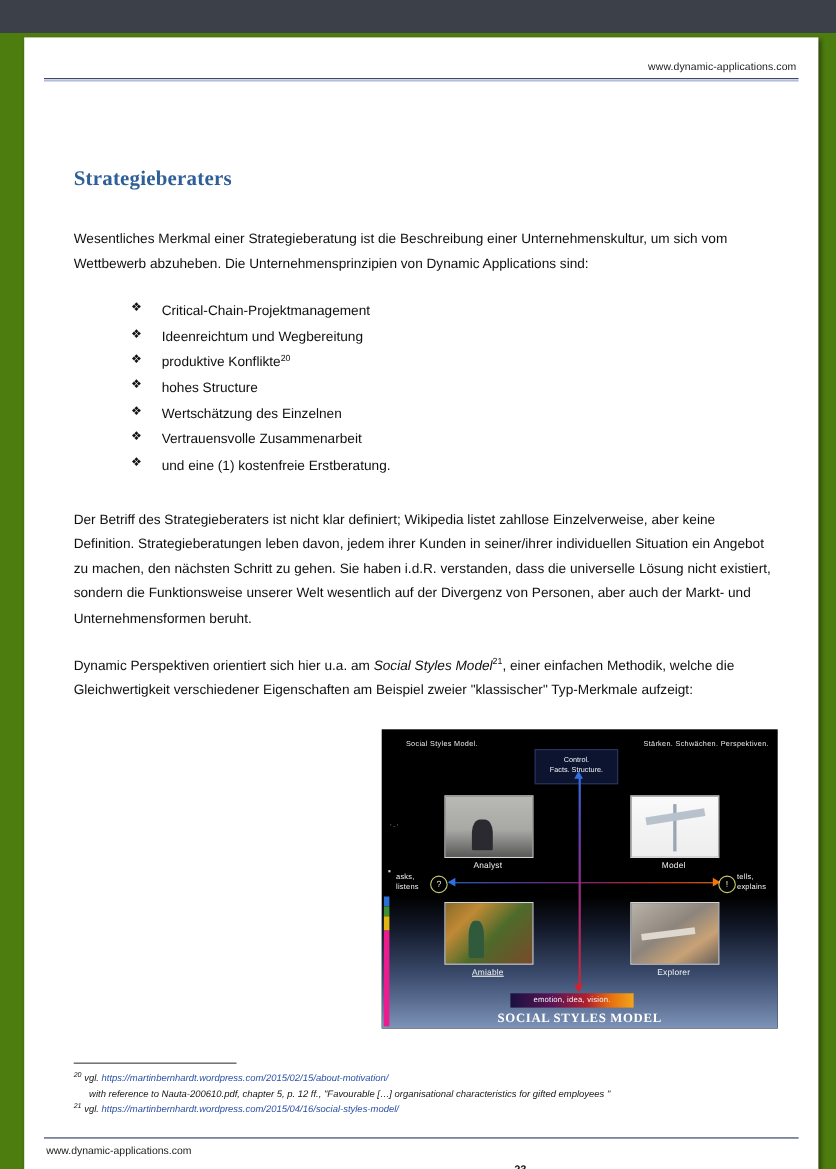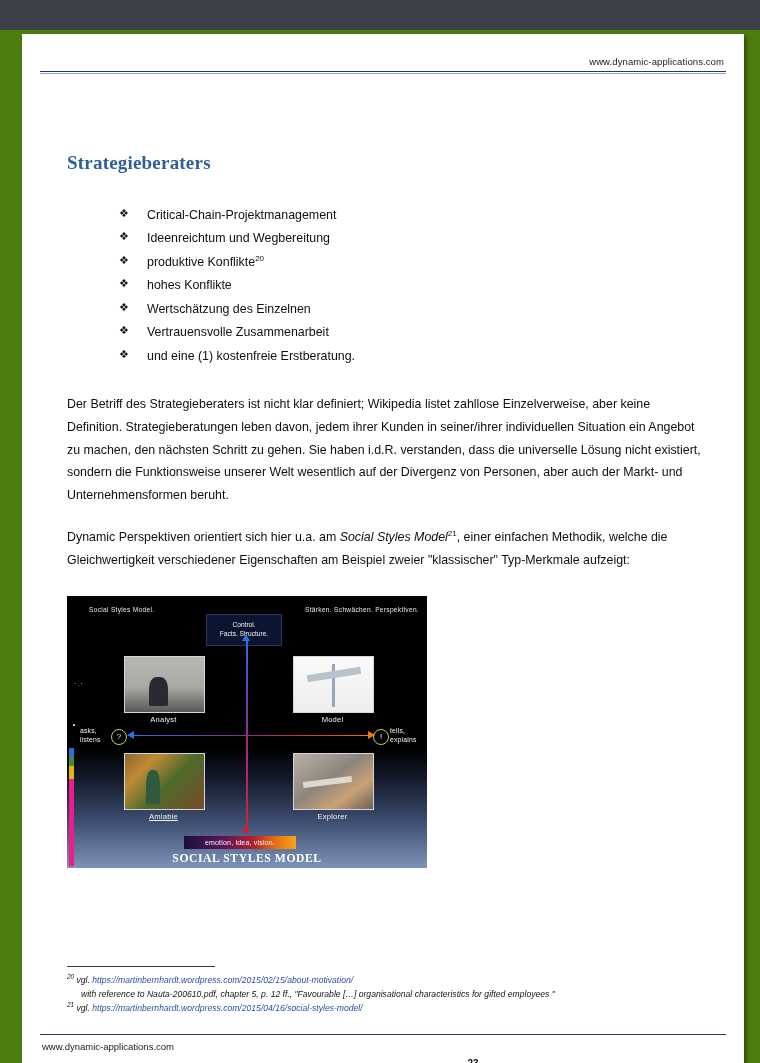--- a/index.html
+++ b/index.html
@@ -103,21 +103,21 @@
     left: 0;
     top: -1px;
     font-size: 11px;
     color: #111;
   }
 
   
   .slide-wrap {
     margin: 24px 0 30px 0;
     display: flex;
-    justify-content: flex-start;
+    justify-content: flex-end;
   }
   .slide {
     position: relative;
     width: 360px;
     height: 272px;
     background: #000000;
     overflow: hidden;
     font-family: "Liberation Sans", sans-serif;
   }
   .slide-bg-glow {
@@ -411,37 +411,38 @@
 
     <div class="hdr">
       <div class="hdr-text">www.dynamic-applications.com</div>
       <div class="hdr-rule"></div>
     </div>
 
     <div class="content">
 
       <h1 class="title">Strategieberaters</h1>
 
+      <p class="body">Wesentliches Merkmal einer Strategieberatung ist die Beschreibung einer Unternehmenskultur, um sich vom Wettbewerb abzuheben. Die Unternehmensprinzipien von Dynamic Applications sind:</p>
 
       <ul class="bullets">
         <li>
           <span class="bullet-mark">❖</span>
           <span>Critical-Chain-Projektmanagement</span>
         </li>
         <li>
           <span class="bullet-mark">❖</span>
           <span>Ideenreichtum und Wegbereitung</span>
         </li>
         <li>
           <span class="bullet-mark">❖</span>
           <span>produktive Konflikte</span><span class="sup">20</span>
         </li>
         <li>
           <span class="bullet-mark">❖</span>
-          <span>hohes Konflikte</span>
+          <span>hohes Structure</span>
         </li>
         <li>
           <span class="bullet-mark">❖</span>
           <span>Wertschätzung des Einzelnen</span>
         </li>
         <li>
           <span class="bullet-mark">❖</span>
           <span>Vertrauensvolle Zusammenarbeit</span>
         </li>
         <li>

